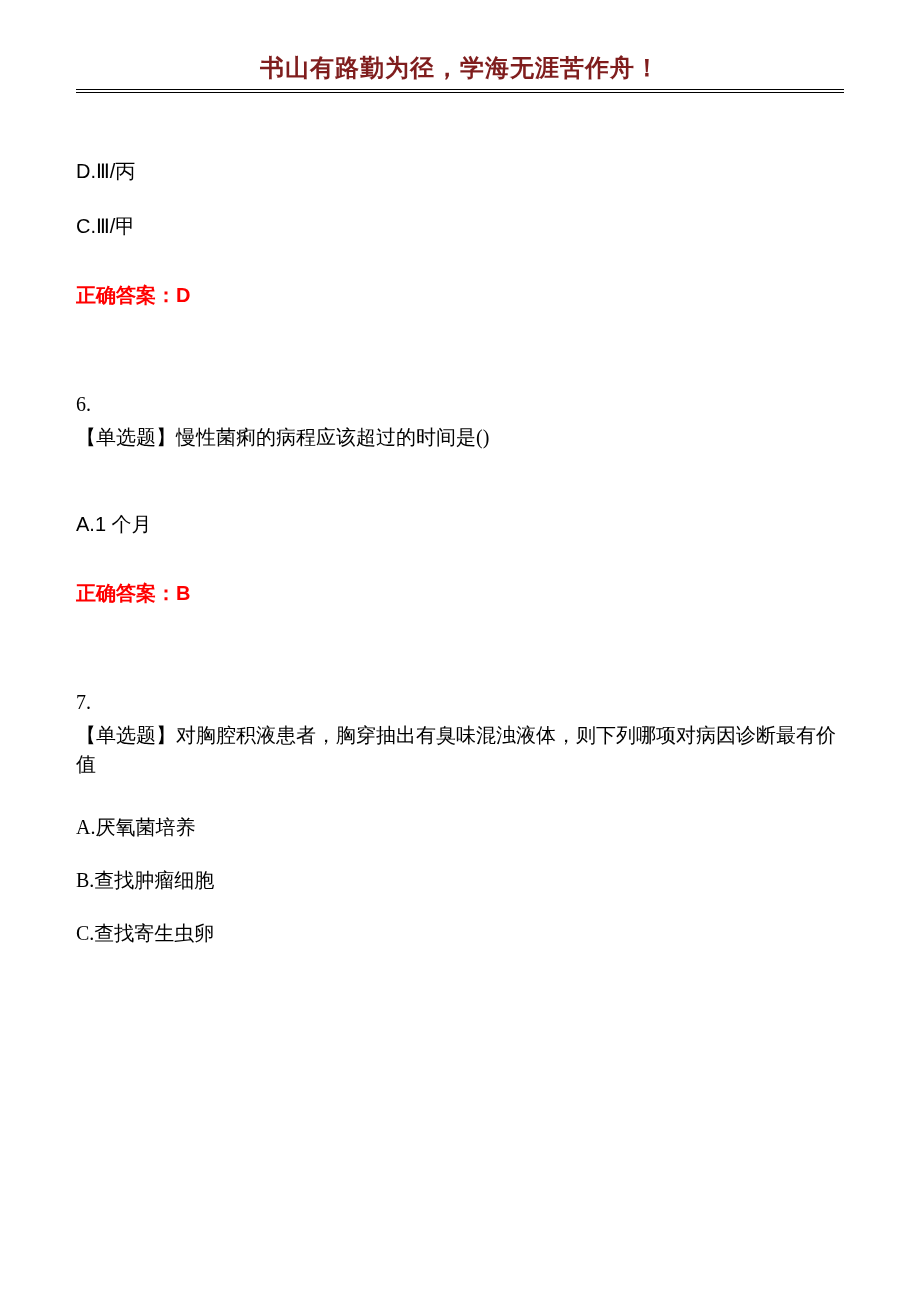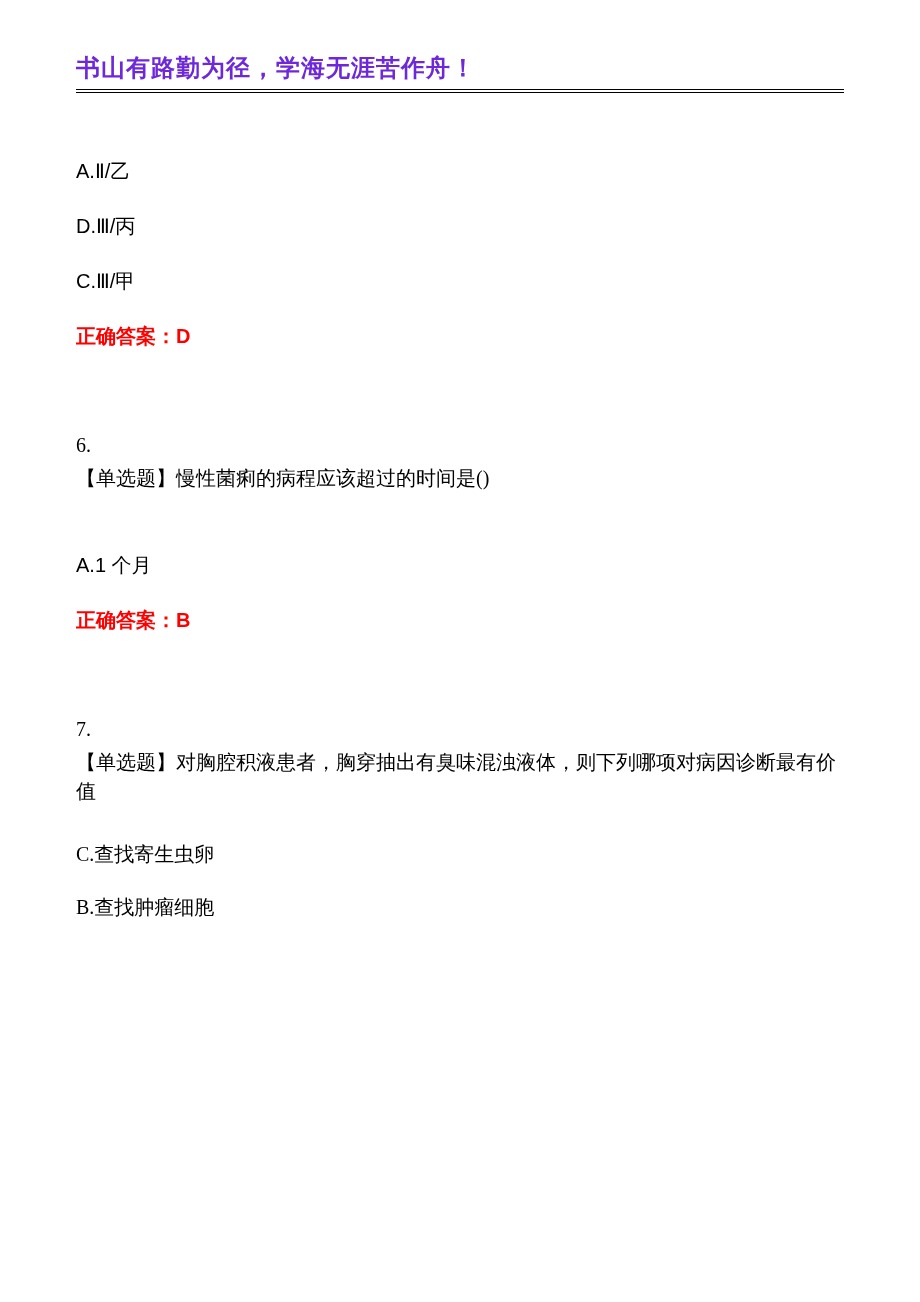--- a/index.html
+++ b/index.html
@@ -8,22 +8,22 @@
       height: 1302px;
       background: #ffffff;
       font-family: "SimSun", "宋体", serif;
       color: #000000;
       position: relative;
     }
     .page-wrap {
       padding: 52px 76px 0 76px;
     }
     .header {
-      text-align: left;
-      color: #6d28d9;
+      text-align: center;
+      color: #7f1d1d;
       font-family: Liberation Serif, serif;
       font-weight: bold;
       font-size: 24px;
       letter-spacing: 1px;
       padding-bottom: 5px;
     }
     .hr-double {
       height: 4px;
       position: relative;
       margin: 0 0 8px 0;
@@ -42,52 +42,52 @@
       line-height: 1.45;
       padding-top: 56px;
     }
     .block { margin-bottom: 44px; }
     .opt { margin-bottom: 26px; font-family: Arial, "SimSun", serif; }
     .answer {
       color: #ff0000;
       font-family: "SimHei", "黑体", sans-serif;
       font-weight: bold;
       font-size: 20px;
-      margin-top: 26px;
+      margin-top: 40px;
       margin-bottom: 80px;
     }
     .qno { margin-bottom: 4px; }
     .qtext { margin-bottom: 58px; }
     .q7text { margin-bottom: 34px; }
     .opt7 { margin-bottom: 24px; }
   </style>
 </head>
 <body>
 
 <div class="page-wrap">
   <div class="header">书山有路勤为径，学海无涯苦作舟！</div>
   <div class="hr-double"></div>
 
   <div class="content">
 
     <div class="block">
-      <div class="opt">A.Ⅱ/乙</div>
       <div class="opt">D.Ⅲ/丙</div>
       <div class="opt">C.Ⅲ/甲</div>
       <div class="answer">正确答案：D</div>
     </div>
 
     <div class="block">
       <div class="qno">6.</div>
       <div class="qtext">【单选题】慢性菌痢的病程应该超过的时间是()</div>
       <div class="opt">A.1 个月</div>
       <div class="answer">正确答案：B</div>
     </div>
 
     <div class="block">
       <div class="qno">7.</div>
       <div class="q7text">【单选题】对胸腔积液患者，胸穿抽出有臭味混浊液体，则下列哪项对病因诊断最有价值</div>
+      <div class="opt7">A.厌氧菌培养</div>
+      <div class="opt7">B.查找肿瘤细胞</div>
       <div class="opt7">C.查找寄生虫卵</div>
-      <div class="opt7">B.查找肿瘤细胞</div>
     </div>
 
   </div>
 </div>
 
 </body></html>

